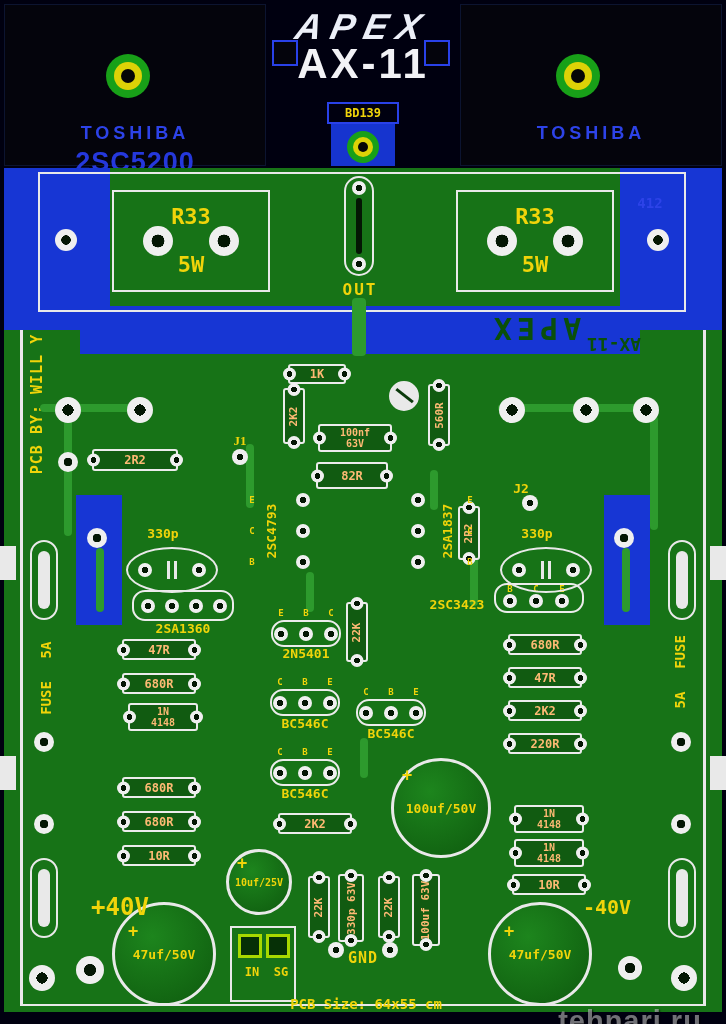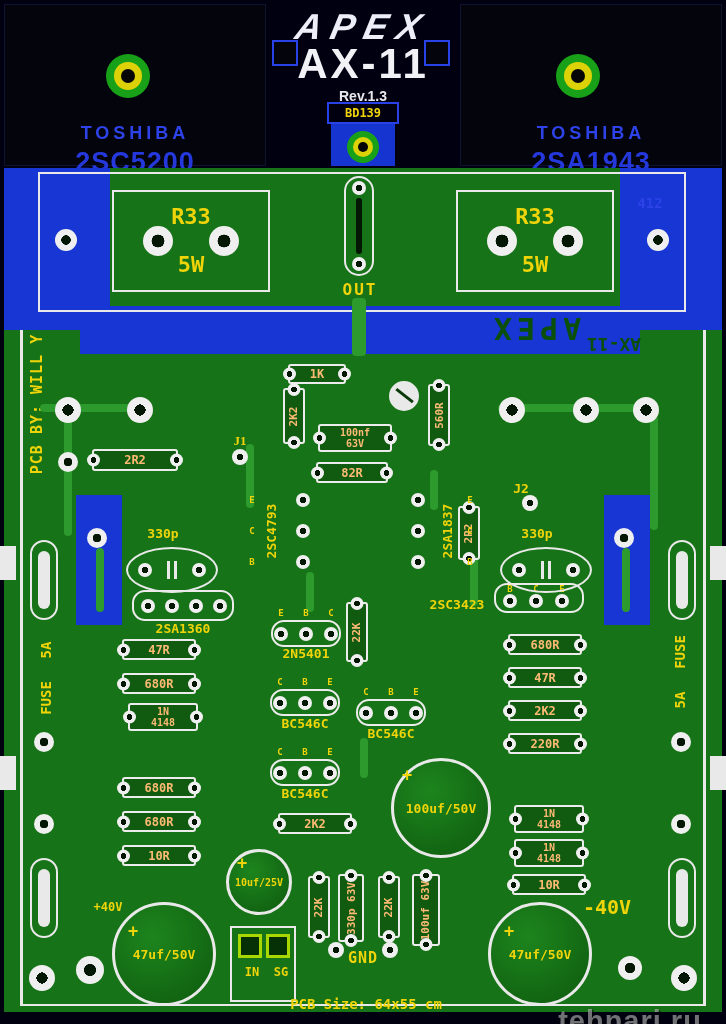--- a/index.html
+++ b/index.html
@@ -64,32 +64,30 @@
 <body>
 
 <div id="screen">
 
   <div class="abs pack" style="left:4px;top:4px;width:262px;height:162px">
     <div class="brand" style="top:118px">TOSHIBA</div>
     <div class="part" style="top:142px">2SC5200</div>
   </div>
   <div class="abs pack" style="left:460px;top:4px;width:262px;height:162px">
     <div class="brand" style="top:118px">TOSHIBA</div>
-    <div class="part" style="top:142px">2SA1943</div>
   </div>
   <div class="circ" style="left:106px;top:54px;width:44px;height:44px;background:#18a018"></div>
   <div class="circ" style="left:114px;top:62px;width:28px;height:28px;background:#ddd207"></div>
   <div class="circ" style="left:121px;top:69px;width:14px;height:14px;background:#060606"></div>
   <div class="circ" style="left:556px;top:54px;width:44px;height:44px;background:#18a018"></div>
   <div class="circ" style="left:564px;top:62px;width:28px;height:28px;background:#ddd207"></div>
   <div class="circ" style="left:571px;top:69px;width:14px;height:14px;background:#060606"></div>
 
   <div class="abs" id="logo" style="left:270px;top:6px;width:186px">APEX</div>
   <div class="abs" id="model" style="left:270px;top:40px;width:186px">AX-11</div>
-  <div class="abs" id="rev" style="left:270px;top:88px;width:186px">Rev.1.3</div>
   <div class="abs bluebox" style="left:272px;top:40px;width:26px;height:26px"></div>
   <div class="abs bluebox" style="left:424px;top:40px;width:26px;height:26px"></div>
   <div class="abs" id="bd139" style="left:327px;top:102px;width:72px;height:22px">BD139</div>
   <div class="abs" style="left:331px;top:124px;width:64px;height:42px;background:#1634cf"></div>
   <div class="circ" style="left:347px;top:131px;width:32px;height:32px;background:#18a018"></div>
   <div class="circ" style="left:353px;top:137px;width:20px;height:20px;background:#ddd207"></div>
   <div class="circ" style="left:358px;top:142px;width:10px;height:10px;background:#060606"></div>
 
   <div class="abs pcb" style="left:4px;top:168px;width:718px;height:844px"></div>
   <div class="abs pour" style="left:4px;top:168px;width:106px;height:162px"></div>
@@ -140,21 +138,21 @@
       <div class="trace" style="left: 650px; top: 416px; width: 8px; height: 114px;"></div>
       <div class="trace" style="left: 246px; top: 444px; width: 8px; height: 64px;"></div>
       <div class="trace" style="left: 470px; top: 556px; width: 8px; height: 50px;"></div>
       <div class="trace" style="left: 306px; top: 572px; width: 8px; height: 40px;"></div>
       <div class="trace" style="left: 430px; top: 470px; width: 8px; height: 40px;"></div>
       <div class="trace" style="left: 96px; top: 548px; width: 8px; height: 64px;"></div>
       <div class="trace" style="left: 622px; top: 548px; width: 8px; height: 64px;"></div>
       <div class="trace" style="left: 360px; top: 738px; width: 8px; height: 40px;"></div>
       <div class="res-h" style="left: 92px; top: 449px; width: 86px; height: 22px;">2R2</div>
       <div class="res-h" style="left: 288px; top: 364px; width: 58px; height: 20px;">1K</div>
-      <div class="res-h" style="left: 316px; top: 462px; width: 72px; height: 21px;">82R</div>
+      <div class="res-h" style="left: 316px; top: 462px; width: 72px; height: 27px;">82R</div>
       <div class="res-h" style="left: 122px; top: 639px; width: 74px; height: 21px;">47R</div>
       <div class="res-h" style="left: 122px; top: 673px; width: 74px; height: 21px;">680R</div>
       <div class="res-h" style="left: 508px; top: 634px; width: 74px; height: 21px;">680R</div>
       <div class="res-h" style="left: 508px; top: 667px; width: 74px; height: 21px;">47R</div>
       <div class="res-h" style="left: 508px; top: 700px; width: 74px; height: 21px;">2K2</div>
       <div class="res-h" style="left: 508px; top: 733px; width: 74px; height: 21px;">220R</div>
       <div class="res-h" style="left: 122px; top: 777px; width: 74px; height: 21px;">680R</div>
       <div class="res-h" style="left: 122px; top: 811px; width: 74px; height: 21px;">680R</div>
       <div class="res-h" style="left: 122px; top: 845px; width: 74px; height: 21px;">10R</div>
       <div class="res-h" style="left: 278px; top: 813px; width: 74px; height: 21px;">2K2</div>
@@ -307,21 +305,21 @@
       <div class="pad" style="left: 76px; top: 956px; width: 28px; height: 28px;"></div>
       <div class="pad" style="left: 618px; top: 956px; width: 24px; height: 24px;"></div>
       <div class="pad" style="left: 352px; top: 181px; width: 14px; height: 14px;"></div>
       <div class="pad" style="left: 352px; top: 257px; width: 14px; height: 14px;"></div>
       <div class="pad" style="left: 328px; top: 942px; width: 16px; height: 16px;"></div>
       <div class="pad" style="left: 382px; top: 942px; width: 16px; height: 16px;"></div>
       <div class="lbl" style="left: 240px; top: 441px; font-family: Liberation Serif, serif;">J1</div>
       <div class="lbl" style="left: 521px; top: 488px;">J2</div>
       <div class="lbl" style="left: 163px; top: 533px;">330p</div>
       <div class="lbl" style="left: 537px; top: 533px;">330p</div>
-      <div class="lbl" style="left: 108px; top: 907px; font-size: 12px;">+40V</div>
+      <div class="lbl" style="left: 120px; top: 907px; font-size: 24px;">+40V</div>
       <div class="lbl" style="left: 607px; top: 907px; font-size: 20px;">-40V</div>
       <div class="lbl" style="left: 650px; top: 203px; font-size: 14px; color: rgb(45, 67, 232);">412</div>
     </div>
 
   <div class="abs lblc" style="left:360px;top:289px;font-size:16px;letter-spacing:2px">OUT</div>
   <div class="abs lblc" style="left:363px;top:958px;font-size:15px;letter-spacing:1px">GND</div>
   <div class="abs lblc vrot" style="left:46px;top:650px;font-size:14px">5A</div>
   <div class="abs lblc vrot" style="left:46px;top:698px;font-size:14px">FUSE</div>
   <div class="abs lblc vrot" style="left:680px;top:652px;font-size:14px">FUSE</div>
   <div class="abs lblc vrot" style="left:680px;top:700px;font-size:14px">5A</div>

